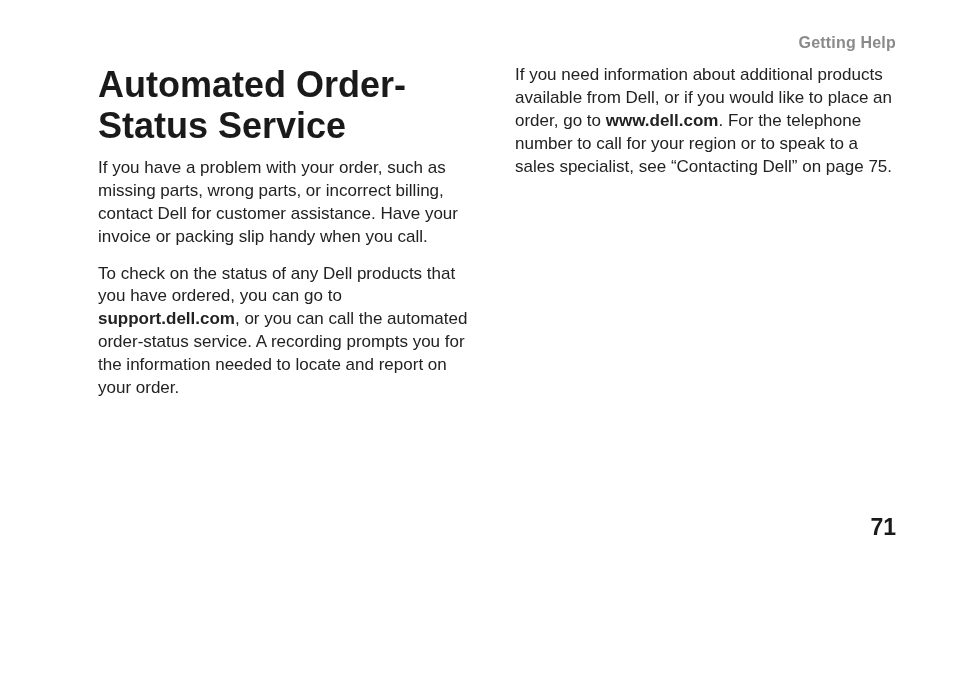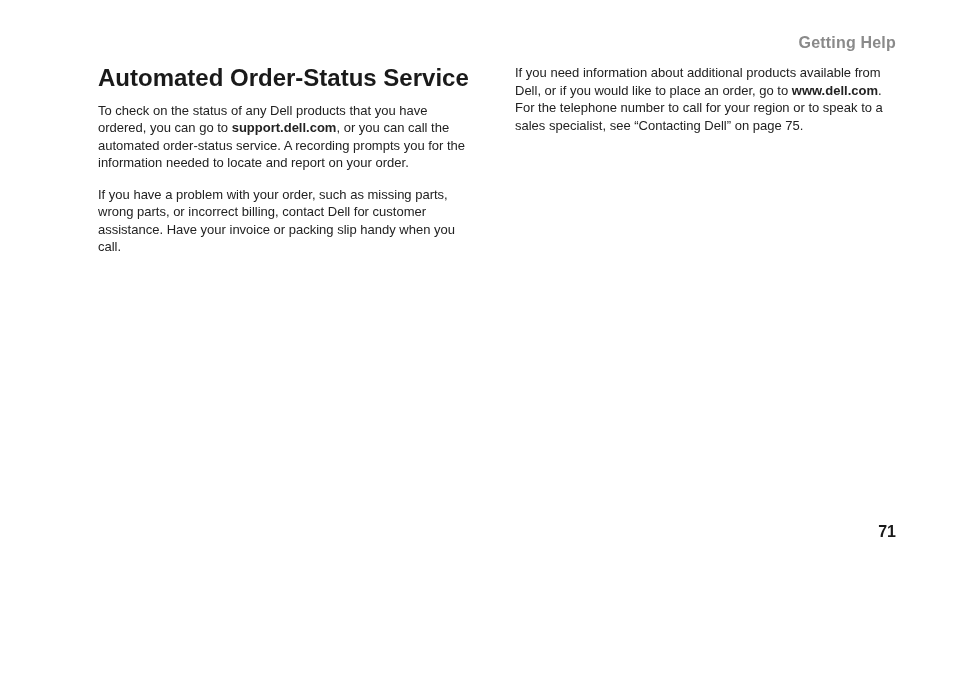--- a/index.html
+++ b/index.html
@@ -34,63 +34,63 @@
     margin-top: 30px;
   }
   .col {
     flex: 1 1 0;
     min-width: 0;
   }
   h2.section-title {
     font-family: "Arial Narrow", "Helvetica Neue Condensed", "Helvetica Condensed", Arial, sans-serif;
     font-stretch: condensed;
     font-weight: 700;
-    font-size: 24px;
+    font-size: 36px;
     line-height: 1.15;
     margin: 0 0 10px 0;
     color: #1a1a1a;
     letter-spacing: 0px;
   }
   p.body {
     font-family: "Arial Narrow", "Helvetica Neue Condensed", "Helvetica Condensed", Arial, sans-serif;
     font-stretch: condensed;
-    font-size: 13px;
+    font-size: 17px;
     line-height: 1.35;
     margin: 0 0 14px 0;
     color: #222;
   }
   .bold-inline {
     font-weight: 700;
   }
   .page-number {
     position: absolute;
     bottom: 36px;
     right: 58px;
-    font-size: 16px;
+    font-size: 23px;
     font-weight: 700;
     color: #1a1a1a;
   }
 </style>
 </head>
 <body>
 
 <div class="page">
 
   <div class="running-head">Getting Help</div>
 
   <div class="columns">
 
     <div class="col">
       <h2 class="section-title">Automated Order-Status Service</h2>
 
+      <p class="body">If you have a problem with your order, such as missing parts, wrong parts, or incorrect billing, contact Dell for customer assistance. Have your invoice or packing slip handy when you call.</p>
+
       <p class="body">
         <span>To check on the status of any Dell products that you have ordered, you can go to </span><span class="bold-inline">support.dell.com</span><span>, or you can call the automated order-status service. A recording prompts you for the information needed to locate and report on your order.</span>
       </p>
-
-      <p class="body">If you have a problem with your order, such as missing parts, wrong parts, or incorrect billing, contact Dell for customer assistance. Have your invoice or packing slip handy when you call.</p>
 
     </div>
 
     <div class="col">
 
       <p class="body">
         <span>If you need information about additional products available from Dell, or if you would like to place an order, go to </span><span class="bold-inline">www.dell.com</span><span>. For the telephone number to call for your region or to speak to a sales specialist, see “Contacting Dell” on page 75.</span>
       </p>
     </div>
 

